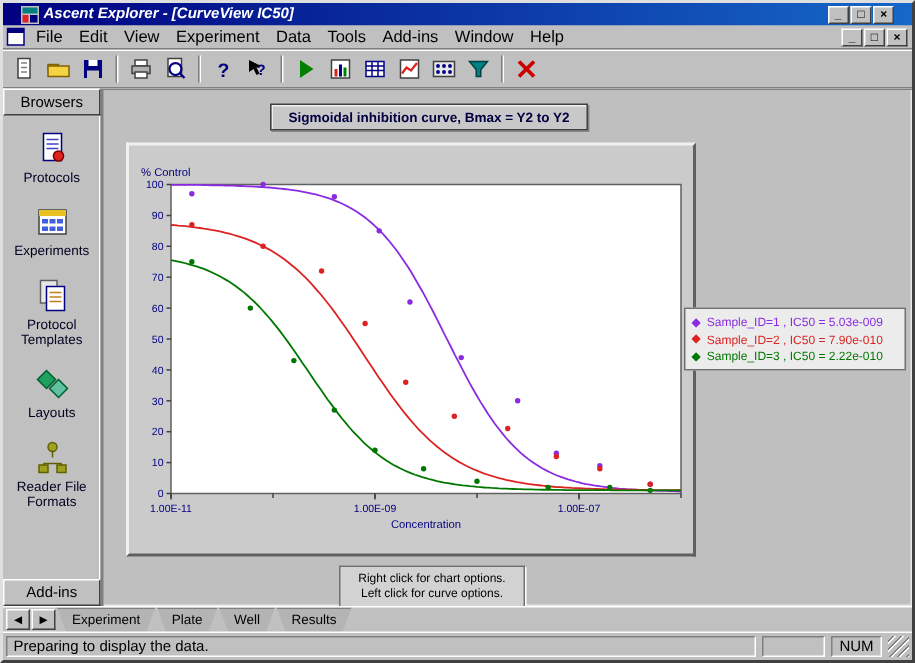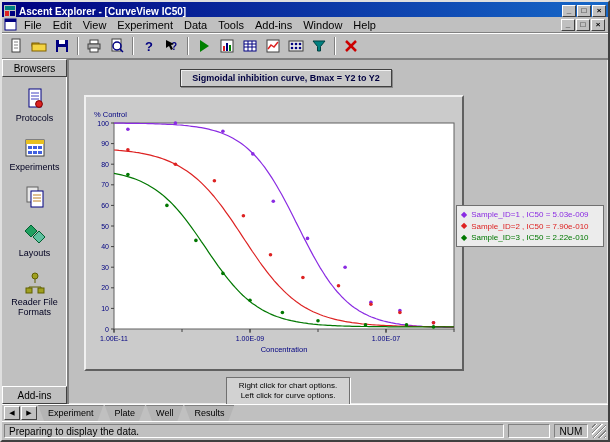--- a/index.html
+++ b/index.html
@@ -6,23 +6,23 @@
   html,body { background:#9a9a9a; }
   body { font-family:"Liberation Sans", sans-serif; }
   .window{
     width:610px; height:442px; position:relative;
     background:#c0c0c0;
     border:2px solid; border-color:#dfdfdf #404040 #404040 #dfdfdf;
     display:flex; flex-direction:column; overflow:hidden;
   }
   
   .titlebar{
-    height:15px; flex:0 0 15px; display:flex; align-items:flex-end;
+    height:15px; flex:0 0 15px; display:flex; align-items:center;
     background:linear-gradient(90deg,#000080,#1668c8);
-    color:#fff; font-size:10px; font-weight:bold; padding:0 2px; gap:3px;
+    color:#fff; font-size:10px; font-weight:bold; padding:0 12px; gap:3px;font-style:italic;
   }
   .app-icon{ width:12px; height:12px; display:inline-block; }
   .title-text{ flex:1; white-space:nowrap; overflow:hidden; }
   .tb-btns{ display:flex; gap:1px; }
   .win-btn{
     width:14px; height:12px; background:#c0c0c0; color:#000;
     border:1px solid; border-color:#fff #404040 #404040 #fff;
     font-size:8px; line-height:9px; text-align:center; font-weight:bold;
     font-family:"Liberation Sans",sans-serif;
   }
@@ -303,20 +303,21 @@
           <span class="lbl">Experiments</span>
         </div>
         <div class="side-item">
           <svg width="24" height="24">
               <rect x="4" y="2" width="11" height="15" fill="#e8e8e8" stroke="#606060"></rect>
               <rect x="8" y="6" width="12" height="16" fill="#fff" stroke="#000080"></rect>
               <line x1="10" y1="10" x2="18" y2="10" stroke="#c08020"></line>
               <line x1="10" y1="13" x2="18" y2="13" stroke="#c08020"></line>
               <line x1="10" y1="16" x2="18" y2="16" stroke="#c08020"></line>
             </svg>
+          <span class="lbl">Protocol Templates</span>
         </div>
         <div class="side-item">
           <svg width="24" height="24">
               <polygon points="8,3 14,9 8,15 2,9" fill="#20a060" stroke="#006030"></polygon>
               <polygon points="16,9 22,15 16,21 10,15" fill="#60c0a0" stroke="#006030"></polygon>
             </svg>
           <span class="lbl">Layouts</span>
         </div>
         <div class="side-item">
           <svg width="24" height="24">

